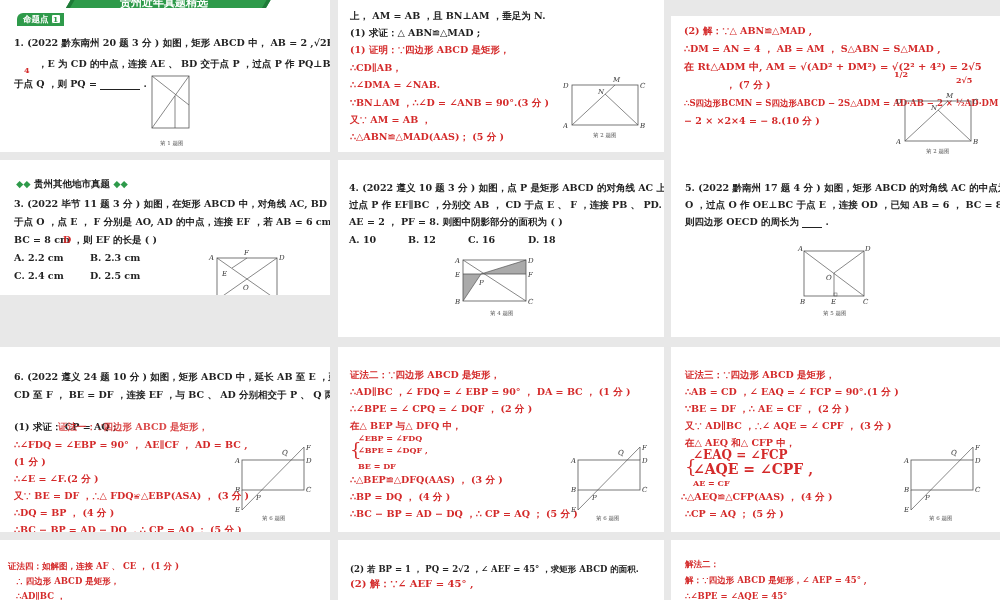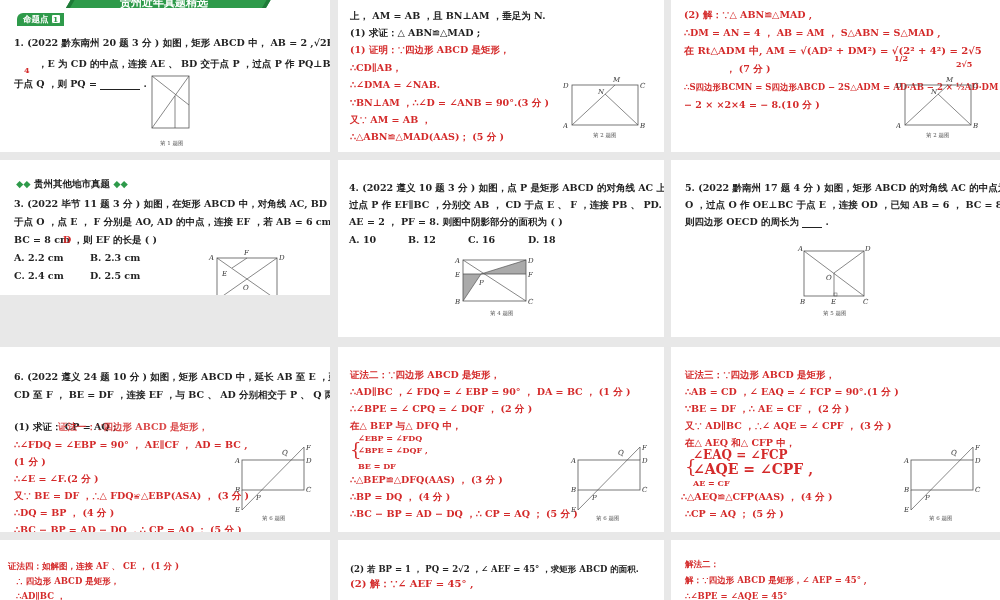--- a/index.html
+++ b/index.html
@@ -1,21 +1,21 @@
 <!DOCTYPE html>
 <html><head>
 <meta charset="utf-8">
 <style>
   * { box-sizing: border-box; margin: 0; padding: 0; }
   html, body { width: 1000px; height: 600px; overflow: hidden; background: #e8e8e8; }
   body { position: relative; font-family: "DejaVu Serif", "Liberation Serif", serif; }
   .slide { position: absolute; background: #ffffff; overflow: hidden; }
   .s1 { left: 0; top: 0; width: 330px; height: 152px; }
   .s2 { left: 338px; top: 0; width: 326px; height: 152px; }
-  .s3 { left: 671px; top: 0; width: 329px; height: 152px; text-decoration: underline; }
+  .s3 { left: 671px; top: 16px; width: 329px; height: 152px; text-decoration: underline; }
   .s4 { left: 0; top: 160px; width: 330px; height: 135px; }
   .s5 { left: 338px; top: 160px; width: 326px; height: 177px; }
   .s6 { left: 671px; top: 160px; width: 329px; height: 177px; }
   .s7 { left: 0; top: 347px; width: 330px; height: 185px; }
   .s8 { left: 338px; top: 347px; width: 326px; height: 185px; }
   .s9 { left: 671px; top: 347px; width: 329px; height: 185px; }
   .s10 { left: 0; top: 540px; width: 330px; height: 60px; }
   .s11 { left: 338px; top: 540px; width: 326px; height: 60px; }
   .s12 { left: 671px; top: 540px; width: 329px; height: 60px; }
 

